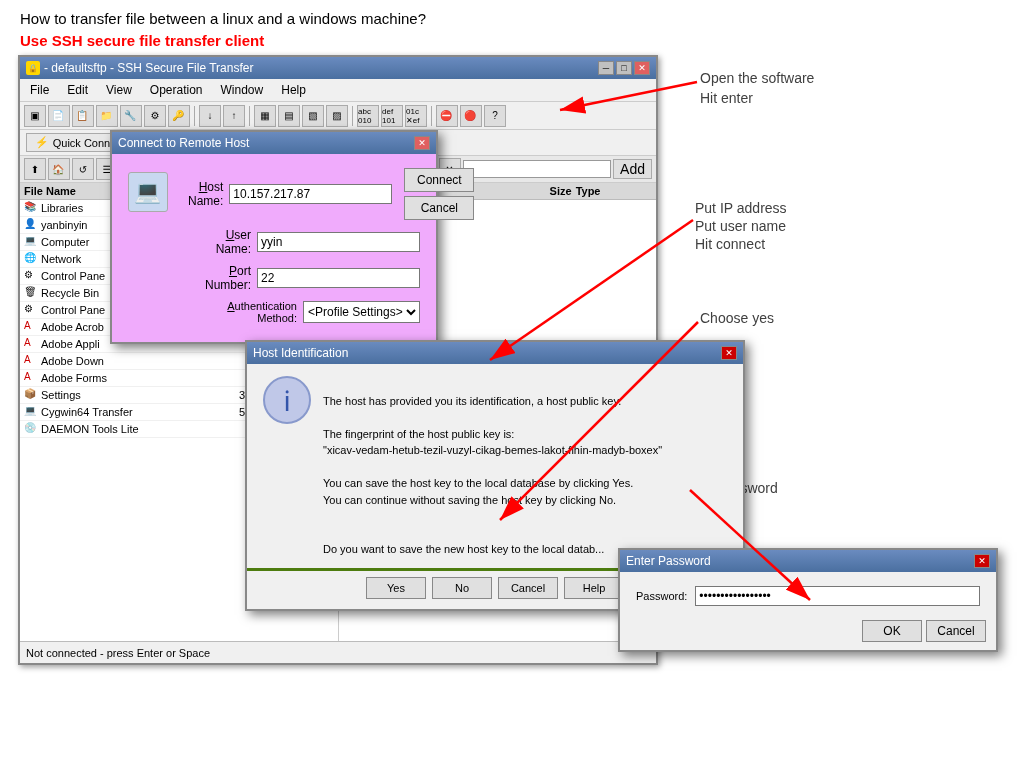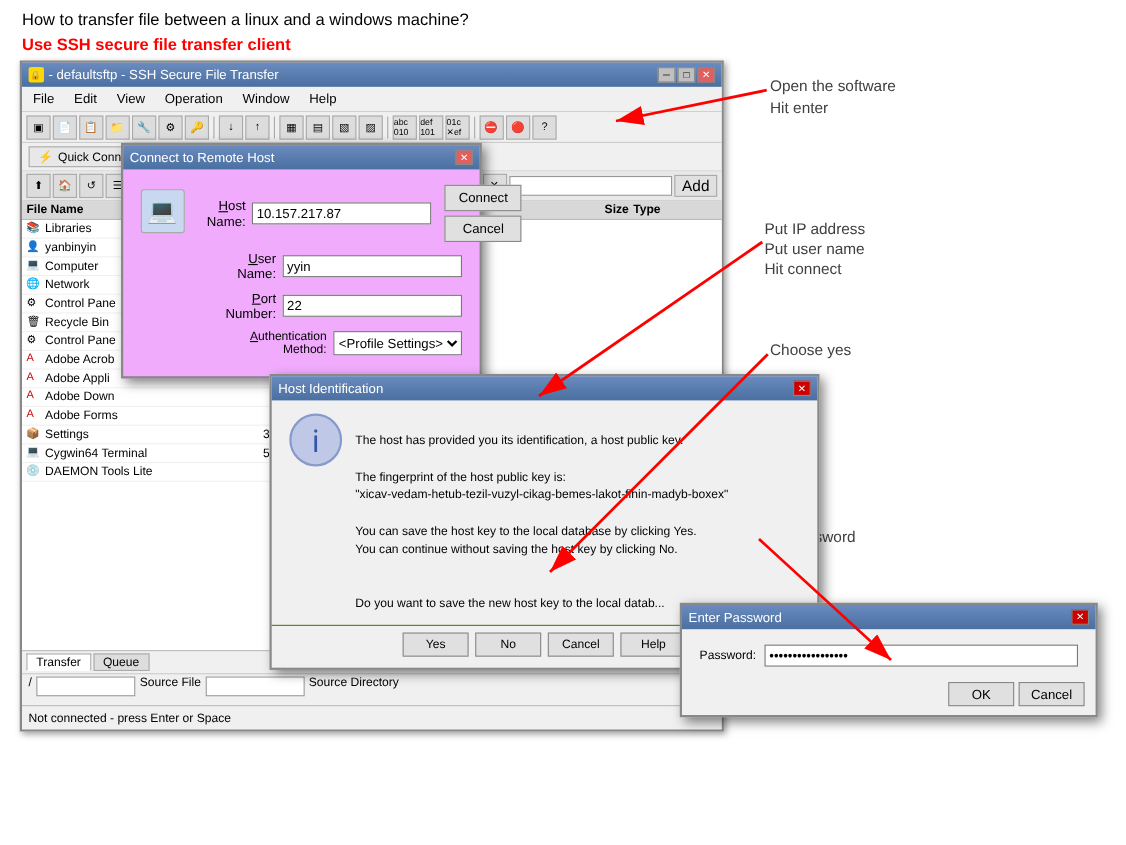--- a/index.html
+++ b/index.html
@@ -362,21 +362,21 @@
     .host-text {
       flex: 1;
       font-size: 11px;
       line-height: 1.5;
     }
     .host-btns {
       display: flex;
       justify-content: center;
       gap: 6px;
       padding: 6px 16px 10px;
-      border-top: 1px solid #4d7c0f;
+      border-top: 3px solid #4d7c0f;
     }
     .host-btn {
       width: 60px;
       height: 22px;
       background: #e0e0e0;
       border: 1px solid #888;
       font-size: 11px;
       cursor: pointer;
       display: flex; align-items: center; justify-content: center;
     }
@@ -599,21 +599,21 @@
           <span class="row-type"></span>
         </div>
         <div class="pane-row">
           <span class="row-icon">📦</span>
           <span class="row-name">Settings</span>
           <span class="row-size">357</span>
           <span class="row-type">Shortc</span>
         </div>
         <div class="pane-row">
           <span class="row-icon">💻</span>
-          <span class="row-name">Cygwin64 Terminal</span>
+          <span class="row-name">Cygwin64 Transfer</span>
           <span class="row-size">593</span>
           <span class="row-type">Shortc</span>
         </div>
         <div class="pane-row">
           <span class="row-icon">💿</span>
           <span class="row-name">DAEMON Tools Lite</span>
           <span class="row-size"></span>
           <span class="row-type"></span>
         </div>
       </div>
@@ -633,33 +633,20 @@
         <span class="col-name">Remote Name</span>
         <span class="col-size">Size</span>
         <span class="col-type">Type</span>
       </div>
       <div class="pane-list">
         
       </div>
     </div>
   </div>
 
-  <div class="transfer-area">
-    <div class="transfer-tabs">
-      <div class="trans-tab active">Transfer</div>
-      <div class="trans-tab">Queue</div>
-    </div>
-    <div class="transfer-content">
-      <span>/</span>
-      <input class="source-input" value="" style="">
-      <span>Source File</span>
-      <input class="source-input" value="" style="">
-      <span>Source Directory</span>
-    </div>
-  </div>
 
   <div class="status-bar">
     <span>Not connected - press Enter or Space</span>
   </div>
 </div>
 
 <div class="dialog-connect">
   <div class="dialog-titlebar">
     <span>Connect to Remote Host</span>
     <div class="win-btn close">✕</div>

